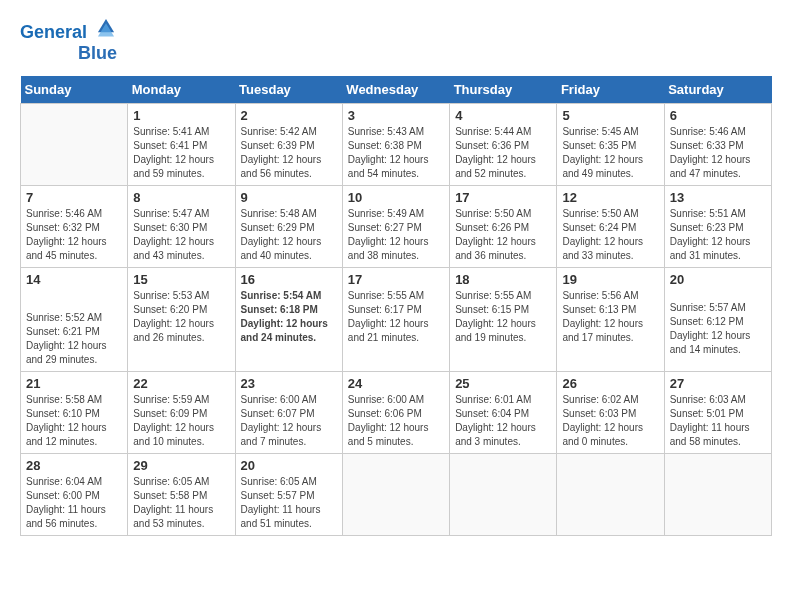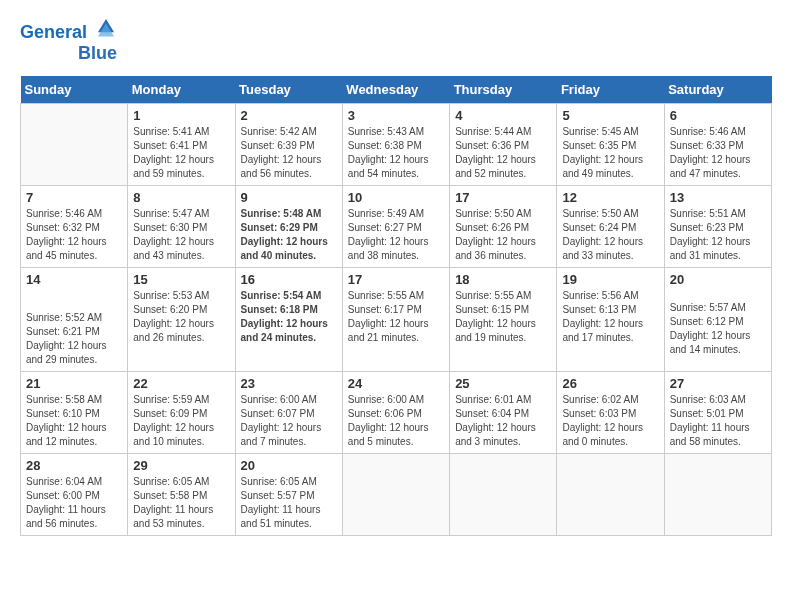--- a/index.html
+++ b/index.html
@@ -184,21 +184,21 @@
           </td>
           <td>
             <span class="day-number">8</span>
             <div class="day-info" style="white-space: pre-line;">Sunrise: 5:47 AM
 Sunset: 6:30 PM
 Daylight: 12 hours
 and 43 minutes.</div>
           </td>
           <td>
             <span class="day-number">9</span>
-            <div class="day-info" style="white-space: pre-line; font-weight: bold;">Sunrise: 5:48 AM
+            <div class="day-info" style="white-space: pre-line;">Sunrise: 5:48 AM
 Sunset: 6:29 PM
 Daylight: 12 hours
 and 40 minutes.</div>
           </td>
           <td>
             <span class="day-number">10</span>
             <div class="day-info" style="white-space: pre-line;">Sunrise: 5:49 AM
 Sunset: 6:27 PM
 Daylight: 12 hours
 and 38 minutes.</div>

